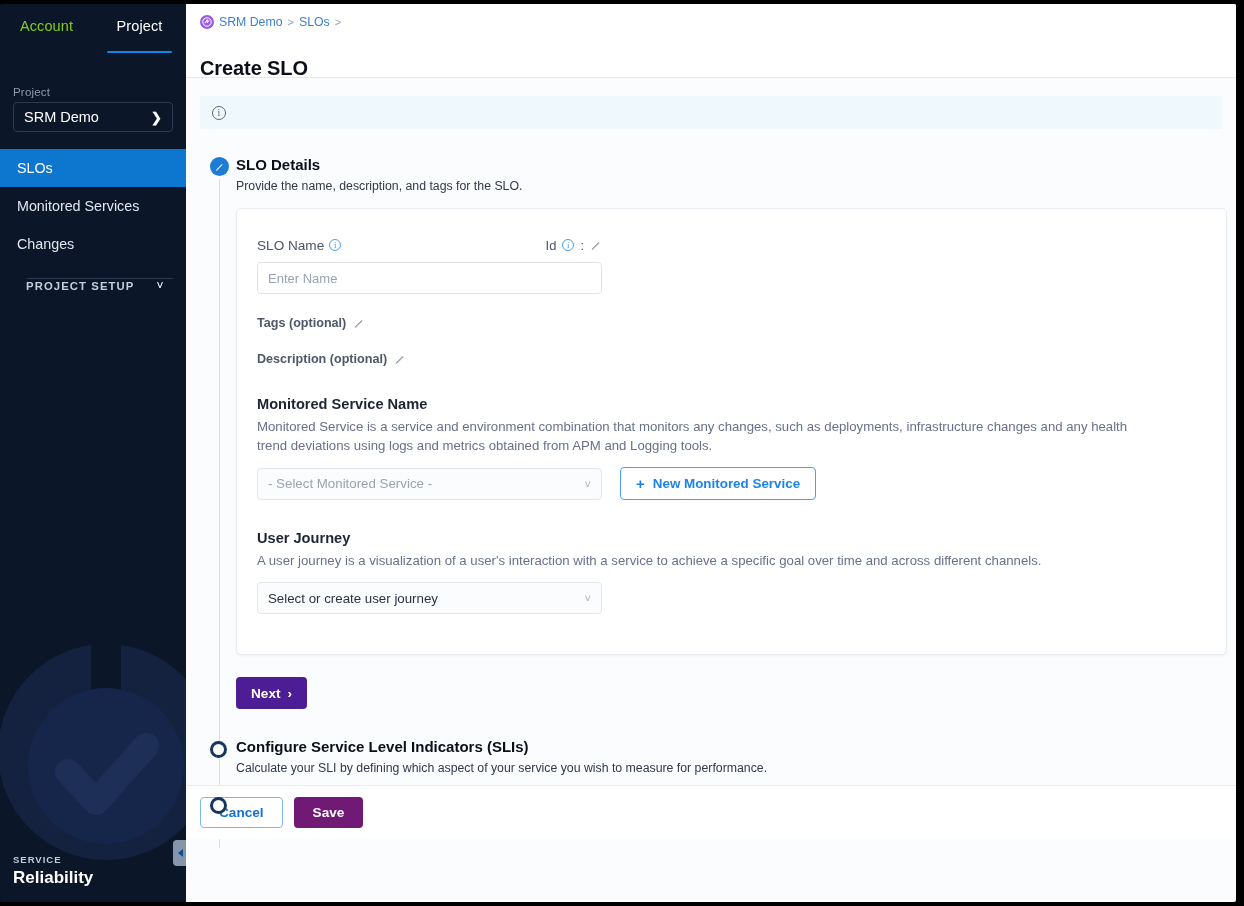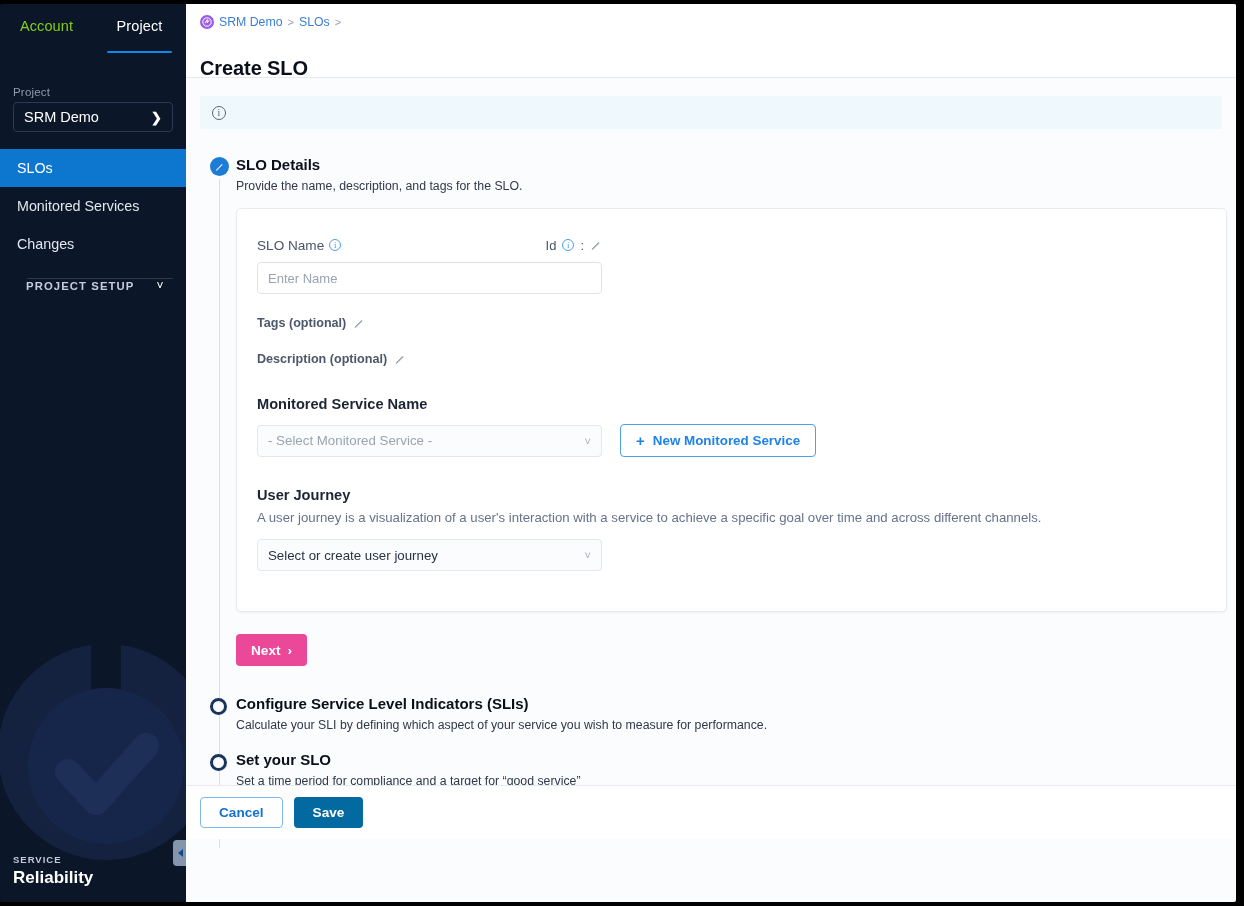--- a/index.html
+++ b/index.html
@@ -392,21 +392,21 @@
     padding: 0 15px;
     display: flex; align-items: center; gap: 8px;
     cursor: pointer;
     font-family: "Liberation Sans", sans-serif;
   }
   .btn-outline .plus { font-size: 15px; font-weight: bold; line-height: 1; }
 
   .btn-primary {
     margin-top: 22px;
     height: 32px;
-    background: #ec4899;
+    background: #4c1d95;
     border: none;
     border-radius: 4px;
     color: #ffffff;
     font-size: 13.6px;
     font-weight: bold;
     padding: 0 15px;
     display: inline-flex; align-items: center; gap: 7px;
     cursor: pointer;
     font-family: "Liberation Sans", sans-serif;
   }
@@ -431,21 +431,21 @@
     font-size: 13.6px;
     font-weight: bold;
     padding: 0 18px;
     cursor: pointer;
     font-family: "Liberation Sans", sans-serif;
   }
   .btn-save {
     height: 31px;
     border: none;
     border-radius: 4px;
-    background: #0369a1;
+    background: #701a75;
     color: #ffffff;
     font-size: 13.6px;
     font-weight: bold;
     padding: 0 19px;
     cursor: pointer;
     font-family: "Liberation Sans", sans-serif;
   }
   .spacer-sm { height: 14px; }
 </style>
 </head>
@@ -564,20 +564,21 @@
 
             <div class="optional-row">
               <span class="lbl">Description (optional)</span>
               <svg class="pencil" viewBox="0 0 12 12">
                 <path d="M2.6 9.4 L8.6 3.4 L9.2 4.0 L3.2 10.0 Z" fill="none" stroke="#9aa3b2" stroke-width="1"></path>
                 <path d="M2.6 9.4 L2.2 10.4 L3.2 10.0" fill="none" stroke="#9aa3b2" stroke-width="1"></path>
               </svg>
             </div>
 
             <div class="sec-title">Monitored Service Name</div>
+            <div class="sec-desc">Monitored Service is a service and environment combination that monitors any changes, such as deployments, infrastructure changes and any health trend deviations using logs and metrics obtained from APM and Logging tools.</div>
             <div class="row-controls">
               <div class="select-box placeholder-style">
                 <span class="val">- Select Monitored Service -</span>
                 <span class="chev">˅</span>
               </div>
               <button class="btn-outline">
                 <span class="plus">+</span>
                 <span>New Monitored Service</span>
               </button>
             </div>

